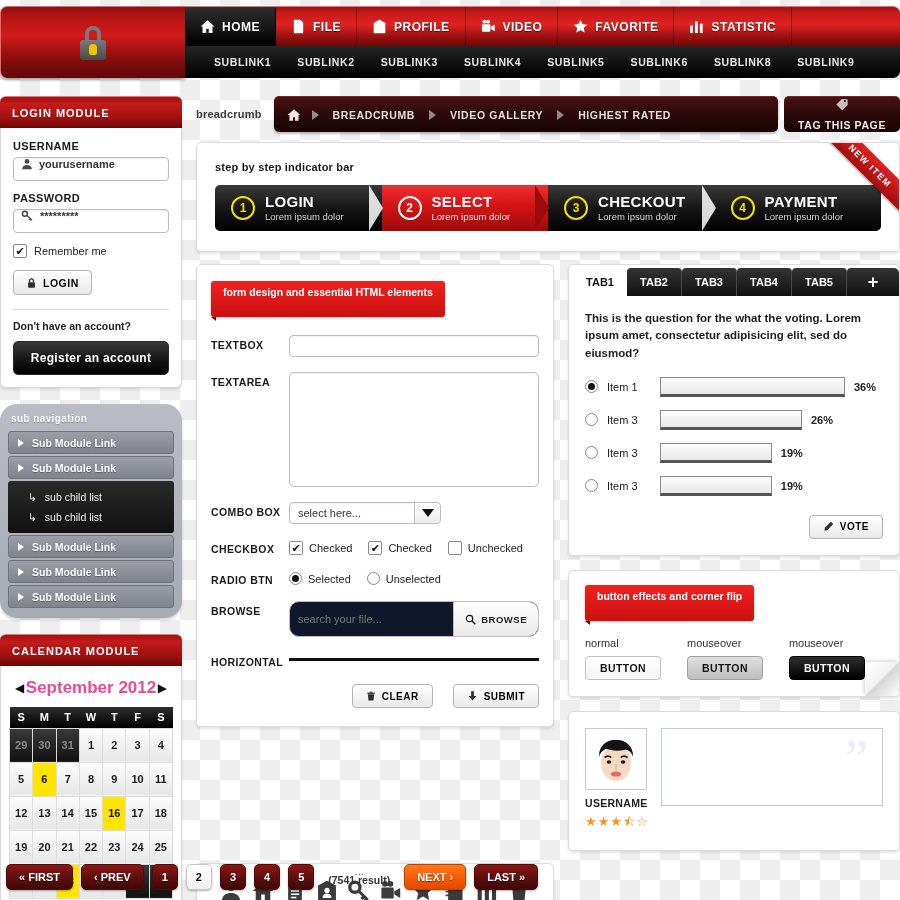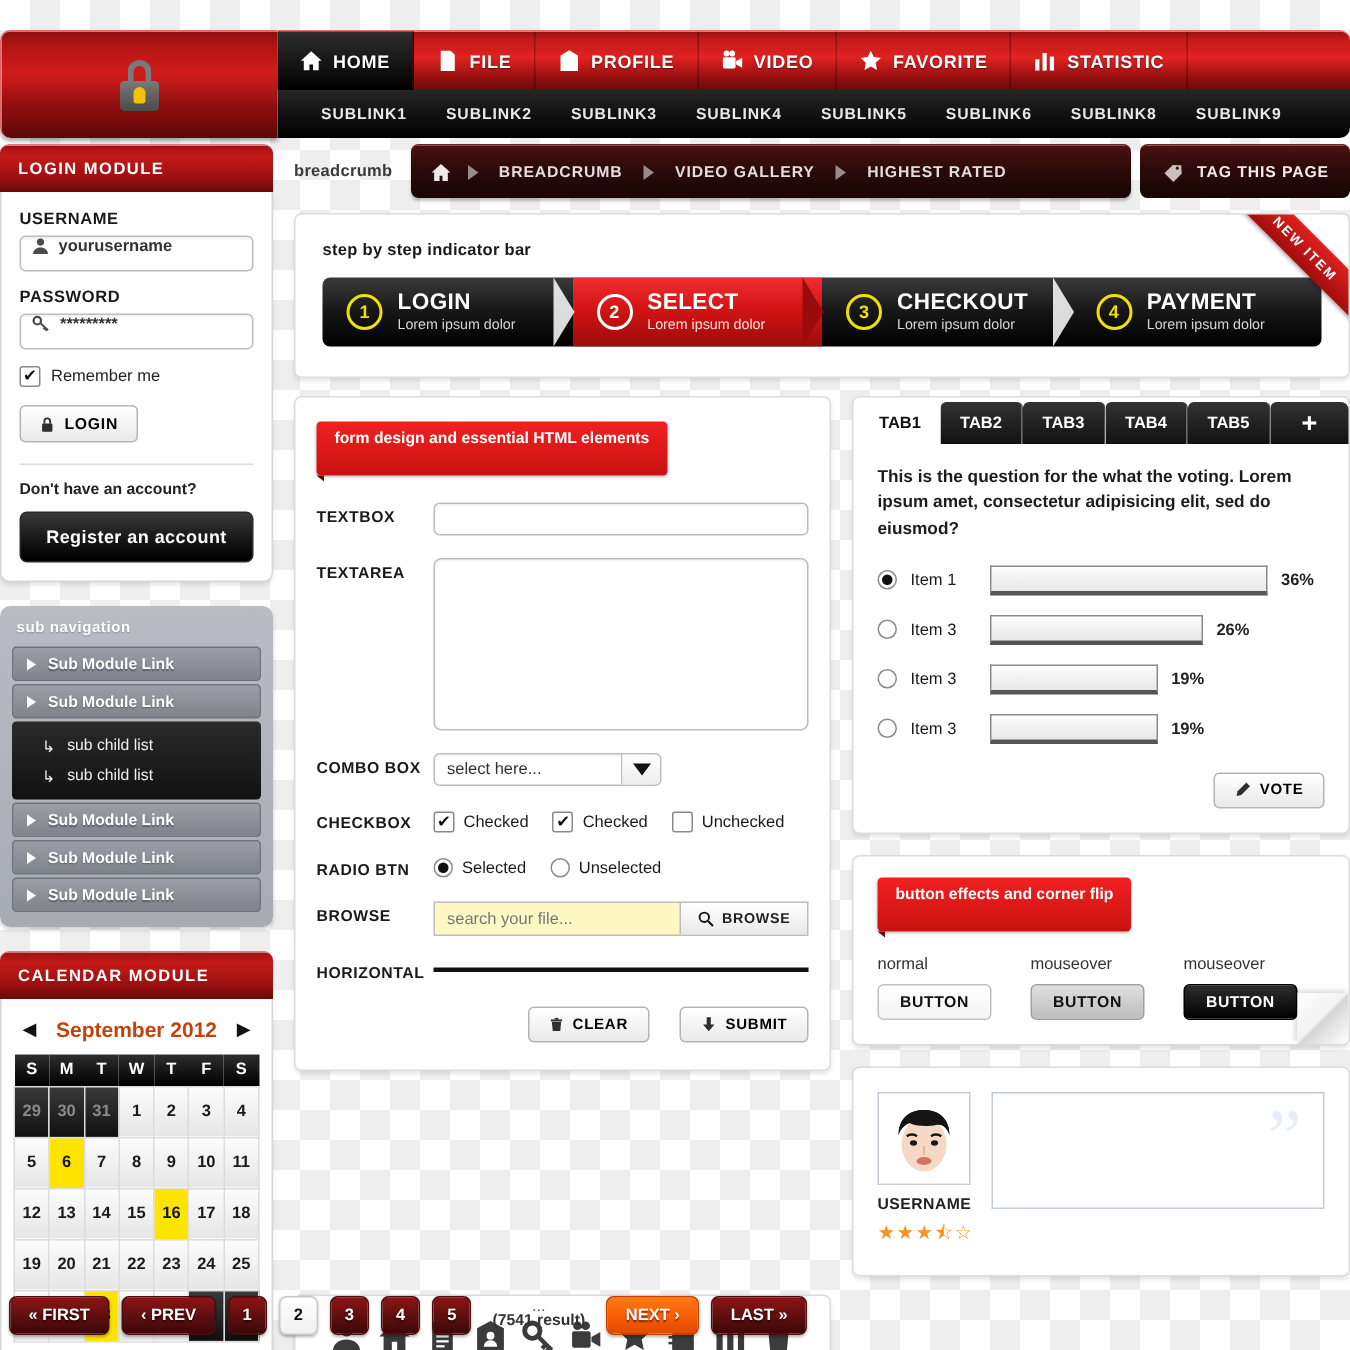--- a/index.html
+++ b/index.html
@@ -13,21 +13,21 @@
     overflow: hidden;
     background-color: #ffffff;
     background-image:
       linear-gradient(45deg, #eeeeee 25%, transparent 25%, transparent 75%, #eeeeee 75%),
       linear-gradient(45deg, #eeeeee 25%, transparent 25%, transparent 75%, #eeeeee 75%);
     background-size: 40px 40px;
     background-position: 0 0, 20px 20px;
   }
 
   
-  .header { position:absolute; left:0; top:18px; width:900px; height:78px; }
+  .header { position:absolute; left:0; top:4px; width:900px; height:78px; }
   .logo-panel {
     position:absolute; left:0; top:2px; width:185px; height:72px;
     background: linear-gradient(180deg,#8d0f0f 0%,#b51414 14%,#d01c1c 40%,#8c0d0d 72%,#5e0808 100%);
     border-radius:7px 0 0 7px;
     border-top:1px solid #e36a6a; border-left:1px solid #e36a6a;
     box-shadow:0 2px 3px rgba(0,0,0,.35);
   }
   .lock-icon { position:absolute; left:50%; top:50%; transform:translate(-50%,-50%); width:26px; height:34px; }
   .lock-body { position:absolute; left:0; bottom:0; width:26px; height:20px; border-radius:3px;
     background:linear-gradient(180deg,#7a7a7a,#4a4a4a); }
@@ -87,37 +87,37 @@
   .btn-login { display:inline-flex; align-items:center; gap:6px; height:25px; padding:0 12px;
     border:1px solid #b4b4b4; border-radius:4px; background:linear-gradient(180deg,#fff,#e9e9e9);
     font-size:10.5px; font-weight:bold; letter-spacing:.5px; cursor:pointer; }
   .hr-soft { border:none; border-top:1px solid #ddd; margin:14px 0 10px; }
   .noacct { font-size:10.5px; font-weight:bold; color:#222; margin-bottom:9px; }
   .btn-register { display:block; width:100%; height:34px; border-radius:5px; cursor:pointer;
     background:linear-gradient(180deg,#3a3a3a 0%,#161616 55%,#000 100%);
     border:1px solid #2a2a2a; color:#fff; font-size:12px; font-weight:bold; letter-spacing:.3px; }
 
   
-  .subnav { width:182px; background:linear-gradient(180deg,#b9bcc4,#a7abb4); border-radius:7px;
+  .subnav { width:182px; background:linear-gradient(180deg,#b9bcc4,#a7abb4); border-radius:17px;
     padding:8px; box-shadow:0 2px 3px rgba(0,0,0,.18); margin-bottom:16px; }
   .subnav-title { color:#fff; font-size:10px; font-weight:bold; letter-spacing:.4px;
     padding:1px 3px 7px; text-shadow:0 1px 1px rgba(0,0,0,.25); }
   .sn-link { display:flex; align-items:center; gap:8px; height:23px; margin-bottom:2px;
     padding-left:9px; border-radius:3px; cursor:pointer;
     background:linear-gradient(180deg,#9b9ea6,#7f838c);
     border:1px solid #6e727a; color:#fff; font-size:10.5px; font-weight:bold;
     text-shadow:0 1px 1px rgba(0,0,0,.35); }
   .sn-arrow { width:0;height:0;border-left:6px solid #fff;border-top:4px solid transparent;border-bottom:4px solid transparent; }
   .sn-children { background:linear-gradient(180deg,#2a2a2a,#111); border-radius:3px; padding:6px 0; margin:2px 0; }
   .sn-child { display:flex; align-items:center; gap:8px; height:20px; padding-left:20px;
     color:#f0f0f0; font-size:10.5px; cursor:pointer; }
 
   
   .cal-nav { display:flex; align-items:center; justify-content:space-between; padding:2px 6px 9px; }
-  .cal-month { font-size:14px; font-weight:bold; color:#c2410c; }
+  .cal-month { font-size:17px; font-weight:bold; color:#ec4899; }
   .cal-arrow { cursor:pointer; font-size:12px; color:#111; }
   table.cal { width:100%; border-collapse:collapse; text-align:center; }
   table.cal th { background:linear-gradient(180deg,#2e2e2e,#000); color:#fff; font-size:11px;
     font-weight:bold; height:21px; }
   table.cal td { height:34px; font-size:11px; font-weight:bold; color:#1a1a1a;
     background:linear-gradient(180deg,#fcfcfc,#e6e6e6); border:1px solid #dcdcdc; cursor:pointer; }
   table.cal td.off { background:linear-gradient(180deg,#3a3a3a,#111); color:#8a8a8a; }
   table.cal td.hl { background:#ffe400; color:#111; }
 
   
@@ -126,21 +126,21 @@
   .bc-row { display:flex; align-items:center; height:36px; }
   .bc-label { font-size:11px; font-weight:bold; color:#3a3a3a; padding-right:12px; letter-spacing:.2px; }
   .bc-bar { flex:1; height:36px; display:flex; align-items:center; padding:0 12px;
     background:linear-gradient(180deg,#4a1212 0%,#2c0a0a 45%,#180505 100%);
     border-radius:5px; border-top:1px solid #6d2525; box-shadow:0 2px 2px rgba(0,0,0,.25); }
   .bc-item { color:#e2dede; font-size:10.5px; font-weight:bold; letter-spacing:.6px; cursor:pointer; padding:0 4px; }
   .bc-sep { width:0;height:0;border-left:7px solid #9b8a8a;border-top:5px solid transparent;border-bottom:5px solid transparent; margin:0 10px; }
   .tag-page { margin-left:6px; height:36px; display:flex; align-items:center; gap:8px; padding:0 14px;
     background:linear-gradient(180deg,#4a1212 0%,#2c0a0a 45%,#180505 100%);
     border-radius:5px; border-top:1px solid #6d2525; color:#f0eaea;
-    font-size:10.5px; font-weight:bold; letter-spacing:.6px; cursor:pointer; }
+    font-size:10.5px; font-weight:bold; letter-spacing:.6px; cursor:pointer;flex-direction:column; }
 
   .panel { background:#fff; border:1px solid #dcdcdc; border-radius:5px;
     box-shadow:0 2px 3px rgba(0,0,0,.10); position:relative; }
 
   .steps-panel { margin-top:10px; padding:18px 18px 20px; overflow:hidden; }
   .steps-caption { font-size:11px; font-weight:bold; color:#1a1a1a; margin-bottom:12px; letter-spacing:.2px; }
   .ribbon { position:absolute; right:-36px; top:12px; width:130px; height:22px;
     background:linear-gradient(180deg,#e02020,#a30d0d); transform:rotate(45deg);
     color:#fff; font-size:9px; font-weight:bold; letter-spacing:1.4px;
     display:flex; align-items:center; justify-content:center;
@@ -183,21 +183,21 @@
     display:flex; align-items:center; box-shadow:inset 0 1px 2px rgba(0,0,0,.06); }
   .combo .cv { flex:1; padding-left:8px; font-size:11px; color:#333; }
   .combo .cb { width:26px; height:100%; border-left:1px solid #bdbdbd; display:flex; align-items:center;
     justify-content:center; background:linear-gradient(180deg,#fff,#ededed); border-radius:0 4px 4px 0; }
   .caret { width:0;height:0;border-left:6px solid transparent;border-right:6px solid transparent;border-top:8px solid #111; }
   .cgroup { display:flex; align-items:center; gap:16px; flex:1; padding-top:2px; }
   .citem { display:flex; align-items:center; gap:6px; font-size:11px; color:#1a1a1a; cursor:pointer; }
   .rad { width:13px; height:13px; border-radius:50%; border:1px solid #8a8a8a; background:#fff;
     display:flex; align-items:center; justify-content:center; }
   .rad i { width:7px; height:7px; border-radius:50%; background:#111; display:block; }
-  .browse-wrap { flex:1; display:flex; height:23px; border:1px solid #bdbdbd; border-radius:0; background:#fef9c3; overflow:hidden; }
+  .browse-wrap { flex:1; display:flex; height:36px; border:1px solid #bdbdbd; border-radius:10px; background:#0f172a; overflow:hidden; }
   .browse-wrap .bi { flex:1; display:flex; align-items:center; padding-left:8px; font-size:11px; color:#777; }
   .browse-btn { display:flex; align-items:center; gap:5px; padding:0 11px;
     background:linear-gradient(180deg,#fff,#e9e9e9); border-left:1px solid #bdbdbd;
     font-size:9.5px; font-weight:bold; letter-spacing:.5px; cursor:pointer; }
   .hsep { flex:1; height:3px; background:#111; margin-top:6px; }
   .form-actions { display:flex; justify-content:flex-end; gap:20px; margin-top:16px; }
   .gbtn { display:inline-flex; align-items:center; gap:6px; height:24px; padding:0 13px;
     border:1px solid #b4b4b4; border-radius:4px; background:linear-gradient(180deg,#fff,#e9e9e9);
     font-size:10px; font-weight:bold; letter-spacing:.5px; cursor:pointer; }
 

